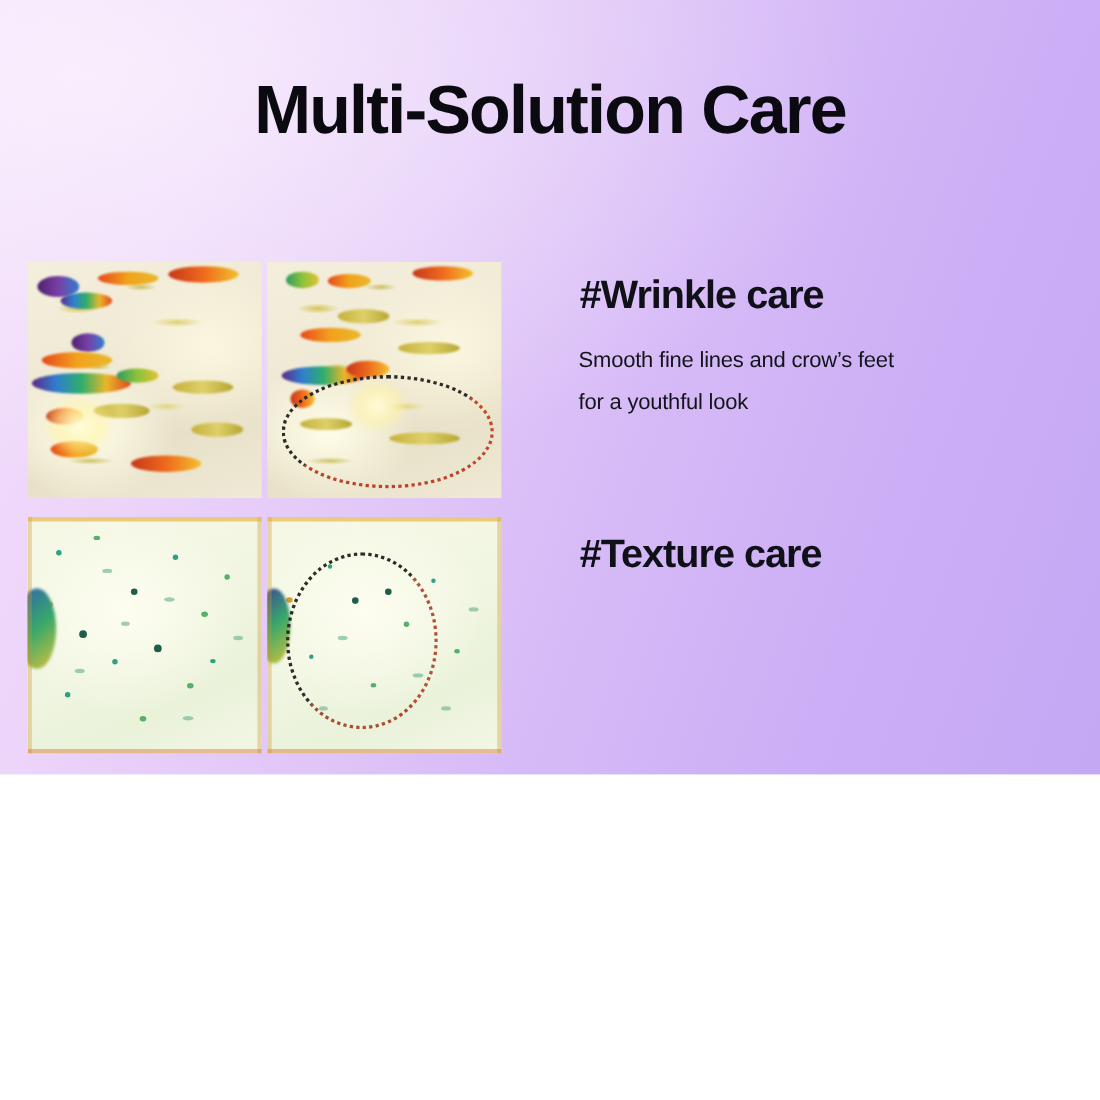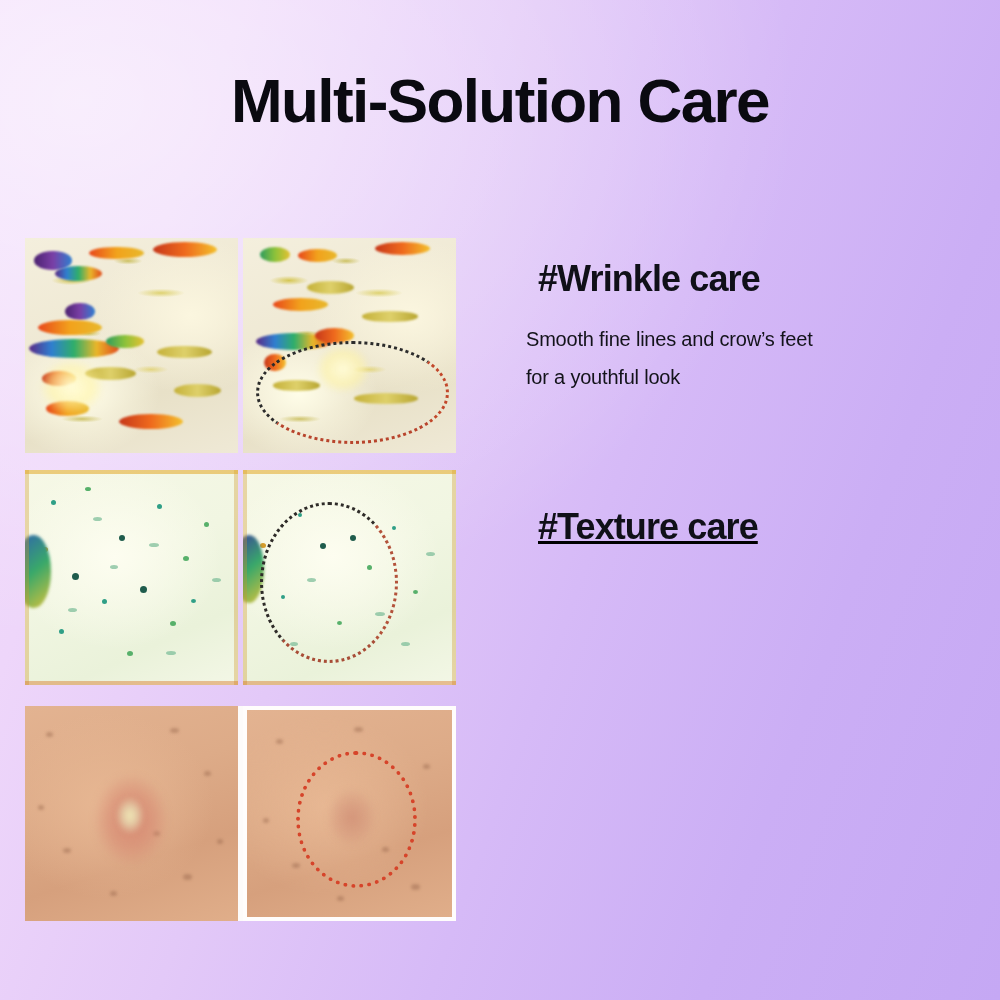--- a/index.html
+++ b/index.html
@@ -11,21 +11,21 @@
     height: 1000px;
     overflow: hidden;
     font-family: "Liberation Sans", sans-serif;
     -webkit-font-smoothing: antialiased;
   }
 
   
   #poster {
     position: relative;
     width: 1000px;
-    height: 1000px;
+    height: 704px;
     background:
       linear-gradient(110deg,
         #f2dcfb 0%,
         #eed6fa 18%,
         #e3c9f8 38%,
         #d6baf7 58%,
         #cbaef5 78%,
         #c5a8f4 100%);
     overflow: hidden;
   }
@@ -253,38 +253,38 @@
   }
 
   
   .copy {
     position: absolute;
     left: 526px;
     top: 0;
     width: 470px;
   }
   .copy h2 {
-    margin: 12px;
+    margin: 1px;
     font-size: 36px;
     line-height: 42px;
     font-weight: 700;
     letter-spacing: -0.9px;
     color: #101018;
   }
   .copy p {
     margin: 20px 0 0 0;
     font-size: 20px;
     line-height: 38px;
     font-weight: 400;
     letter-spacing: -0.2px;
     color: #13131a;
     white-space: pre-line;
   }
   #row-1 .copy { top: 8px; }
-  #row-2 .copy { top: 24px; text-decoration: underline; }
+  #row-2 .copy { top: 11px; }
   #row-3 .copy { top: 16px; }
 </style>
 </head>
 <body>
 
 <div id="poster">
 
   <div class="poster-title">Multi-Solution Care</div>
 
   <div class="row" id="row-1">

